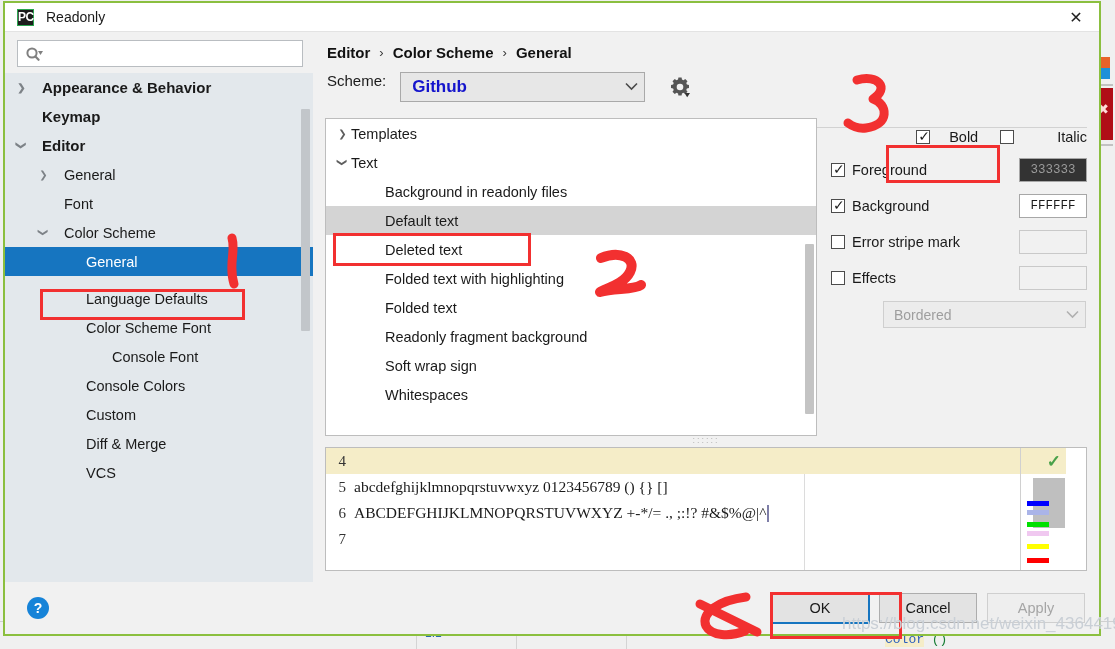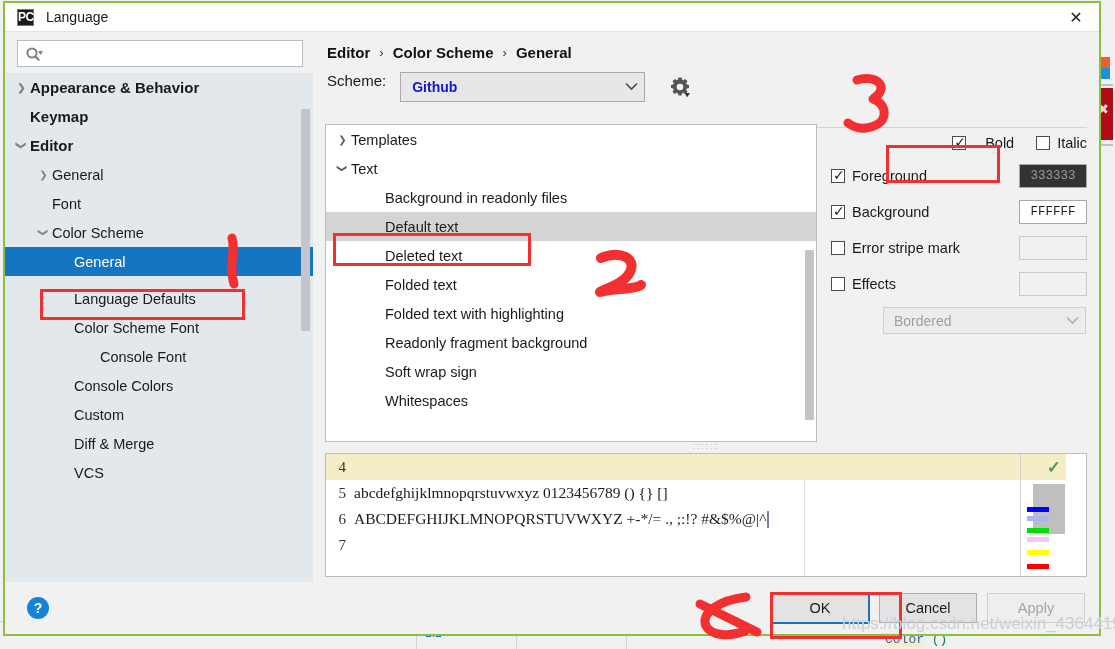--- a/index.html
+++ b/index.html
@@ -84,21 +84,21 @@
   #search-icon { width: 20px; height: 16px; flex: 0 0 20px; }
   #search-input {
     border: 0; outline: 0; flex: 1; font-size: 13px; height: 22px;
     background: transparent; color: #222; font-family: "Liberation Sans", sans-serif;
   }
   #tree-scroll {
     flex: 1 1 auto; overflow: hidden; position: relative; background: #e3e8ec;
   }
   .tree-row {
     height: 29px; display: flex; align-items: center; font-size: 14.5px;
-    color: #1a1a1a; padding-left: 8px; cursor: pointer; position: relative;
+    color: #1a1a1a; padding-left: 8px; cursor: pointer; position: relative; gap: 12px;
   }
   .tree-row.selected { background: #1675c0; color: #ffffff; }
   .tree-row.bold { font-weight: bold; font-size: 15px; }
   .tw {
     width: 17px; flex: 0 0 17px; color: #7d8287; font-size: 11px;
     display: flex; align-items: center; justify-content: center;
   }
   .tw.empty { visibility: hidden; }
   .tw-right::before { content: "\276F"; font-size: 10px; }
   .tw-down::before  { content: "\276F"; font-size: 10px; display: inline-block; transform: rotate(90deg); }
@@ -119,33 +119,33 @@
   }
   .bc-sep { margin: 0 9px; color: #3a3a3a; font-weight: normal; font-size: 13px; }
   #scheme-row {
     height: 44px; display: flex; align-items: flex-start; padding-left: 2px;
   }
   #scheme-label { font-size: 15px; color: #1a1a1a; margin-right: 14px; }
   #scheme-select {
     width: 245px; height: 30px; background: #e7e7e7; border: 1px solid #a9a9a9;
     display: flex; align-items: center; padding: 0 6px 0 11px; cursor: pointer;
   }
-  #scheme-value { flex: 1; font-size: 14px; font-weight: bold; color: #1414cc; }
+  #scheme-value { flex: 1; font-size: 17px; font-weight: bold; color: #1414cc; }
   #scheme-caret { color: #4a4a4a; font-size: 11px; }
   #gear-btn {
     width: 30px; height: 30px; margin-left: 20px; cursor: pointer;
     display: flex; align-items: center; justify-content: center;
   }
   #hr-top {
     height: 1px; background: #d2d2d2; margin: 2px 0 10px 0;
     position: absolute; left: 12px; right: 12px; top: 93px;
   }
 
   
-  #main-split { display: flex; gap: 0; margin-top: 8px; height: 318px; justify-content: space-between; }
+  #main-split { display: flex; gap: 0; margin-top: 2px; height: 318px; justify-content: space-between; }
   #list-pane {
     width: 492px; flex: 0 0 492px; background: #ffffff;
     border: 1px solid #bdbdbd; position: relative; overflow: hidden;
   }
   .lrow {
     height: 29px; display: flex; align-items: center; font-size: 14.5px;
     color: #1a1a1a; padding-left: 8px; cursor: pointer;
   }
   .lrow.selected { background: #d4d4d4; }
   .lrow .tw { color: #5e5e5e; }
@@ -165,21 +165,21 @@
   .cb {
     width: 14px; height: 14px; border: 1px solid #4c4c4c; background: #ffffff;
     flex: 0 0 14px; position: relative; cursor: pointer;
   }
   .cb.checked::after {
     content: "\2713"; position: absolute; left: 1px; top: -3px;
     font-size: 14px; color: #1a1a1a; line-height: 16px;
   }
   .cb-label { font-size: 14.5px; color: #1a1a1a; margin-left: 7px; }
   #bold-group { display: flex; align-items: center; margin-right: 22px; gap: 12px; }
-  #italic-group { display: flex; align-items: center; }
+  #italic-group { display: flex; align-items: center; gap: 36px; }
 
   .attr-row {
     display: flex; align-items: center; height: 36px;
   }
   .attr-row .cb-label { flex: 0 0 auto; }
   .swatch-spacer { flex: 1 1 auto; }
   .swatch {
     width: 68px; height: 24px; border: 1px solid #a7a7a7;
     font-family: "Liberation Mono", monospace; font-size: 12.5px;
     display: flex; align-items: center; justify-content: center;
@@ -278,21 +278,21 @@
     <div class="bg-bb-cell" style="left:417px;width:100px;color:#2b6cb0;">1:1</div>
     <div class="bg-bb-cell" style="left:517px;width:110px;"></div>
     <div id="bg-bb-code"><span class="hl">Color</span> ()</div>
   </div>
 </div>
 
 <div id="dialog">
 
   <div id="titlebar">
     <div id="app-icon">PC</div>
-    <div id="title-text">Language</div>
+    <div id="title-text">Readonly</div>
     <div id="close-btn">✕</div>
   </div>
 
   <div id="dlg-body">
 
     <div id="sidebar">
       <div id="search-wrap">
         <div id="search-box">
           <span id="search-icon">
             <svg width="20" height="16" viewBox="0 0 20 16">
@@ -417,25 +417,25 @@
               <div class="lrow selected indent">
                 <span class="tw empty"></span>
                 <span class="lrow-label">Default text</span>
               </div>
               <div class="lrow indent">
                 <span class="tw empty"></span>
                 <span class="lrow-label">Deleted text</span>
               </div>
               <div class="lrow indent">
                 <span class="tw empty"></span>
+                <span class="lrow-label">Folded text with highlighting</span>
+              </div>
+              <div class="lrow indent">
+                <span class="tw empty"></span>
                 <span class="lrow-label">Folded text</span>
-              </div>
-              <div class="lrow indent">
-                <span class="tw empty"></span>
-                <span class="lrow-label">Folded text with highlighting</span>
               </div>
               <div class="lrow indent">
                 <span class="tw empty"></span>
                 <span class="lrow-label">Readonly fragment background</span>
               </div>
               <div class="lrow indent">
                 <span class="tw empty"></span>
                 <span class="lrow-label">Soft wrap sign</span>
               </div>
               <div class="lrow indent">

